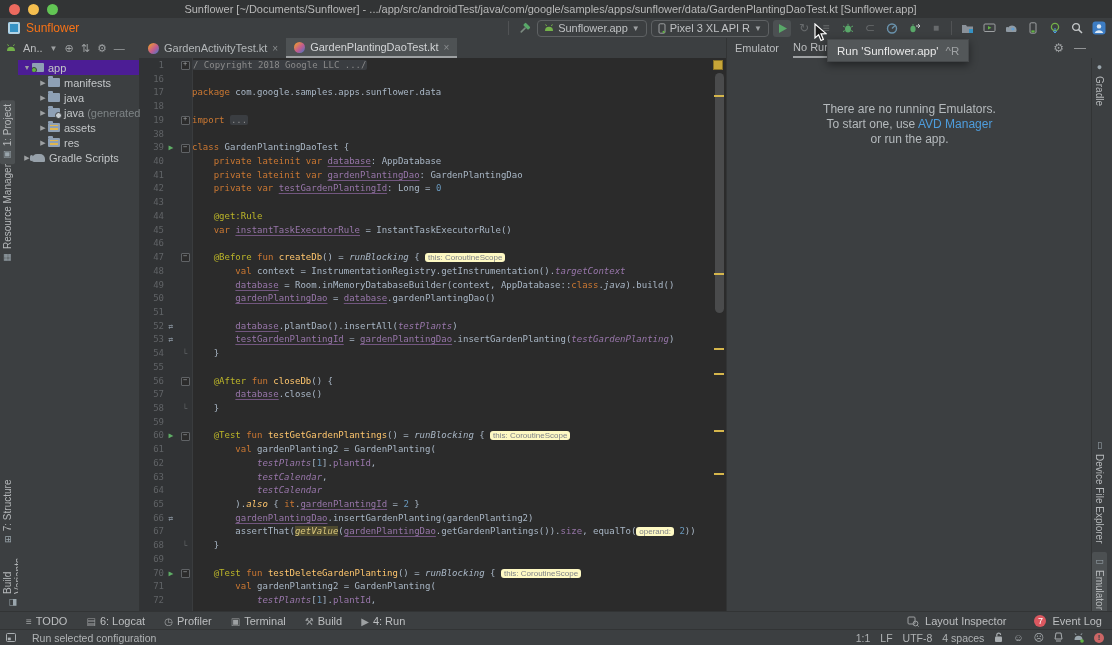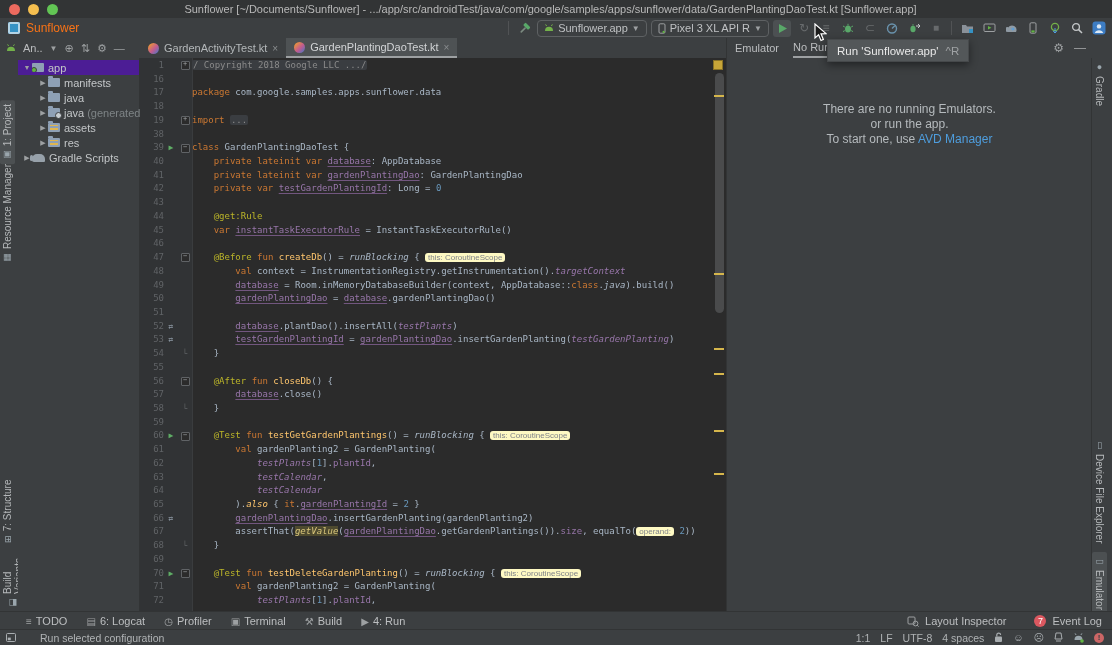--- a/index.html
+++ b/index.html
@@ -104,21 +104,21 @@
   .bbar{left:0;right:0;bottom:15px;height:18px;background:#3c3f41;border-top:1px solid #323435;
         display:flex;align-items:center;font-size:11px;color:#bdbfc1;}
   .bitem{display:flex;align-items:center;gap:4px;margin-right:19px;}
   .bico{font-size:10px;color:#9da0a2;}
   .bright{position:absolute;right:10px;display:flex;align-items:center;gap:6px;}
   .badge{width:12px;height:12px;border-radius:50%;background:#db5860;color:#fff;font-size:9px;
          display:flex;align-items:center;justify-content:center;}
   
   .statusbar{left:0;right:0;bottom:0;height:15px;background:#3c3f41;border-top:1px solid #323435;
              display:flex;align-items:center;font-size:10.5px;color:#b0b3b5;}
-  .sbleft{display:flex;align-items:center;gap:24px;margin-left:6px;}
+  .sbleft{display:flex;align-items:center;gap:16px;margin-left:6px;}
   .sbright{position:absolute;right:8px;display:flex;align-items:center;gap:10px;}
   .sico{font-size:10px;color:#a8adb0;}
   .errdot{width:10px;height:10px;border-radius:50%;background:#cc6666;color:#3c3f41;font-size:8px;font-weight:bold;
           display:flex;align-items:center;justify-content:center;}
   
   .tooltip{left:827px;top:39px;height:21px;padding:0 9px;display:flex;align-items:center;gap:7px;
            background:#535759;border:1px solid #46494b;box-shadow:0 3px 8px rgba(0,0,0,.45);
            font-size:11.5px;color:#e8e8e8;z-index:50;white-space:nowrap;}
   .tshort{color:#9fa2a4;}
   .cursor{left:814px;top:23px;z-index:60;}
@@ -625,24 +625,24 @@
           <div class="smark" style="top: 290px;"></div>
           <div class="smark" style="top: 315px;"></div>
           <div class="smark" style="top: 372px;"></div>
           <div class="smark" style="top: 415px;"></div>
         </div>
     </div>
 
     <div class="abs emu">
       <div class="emumsg">
         <div>There are no running Emulators.</div>
-        <div>or run the app.</div>
         <div>
           <span>To start one, use </span><span class="avdlink">AVD Manager</span>
         </div>
+        <div>or run the app.</div>
       </div>
     </div>
 
     <div class="abs rstrip" id="rstrip">
         <div class="vlabel" style="top: 0px;">
           <span class="vico">●</span>
           <span>Gradle</span>
         </div>
         <div class="vlabel" style="top: 378px;">
           <span class="vico">▯</span>

